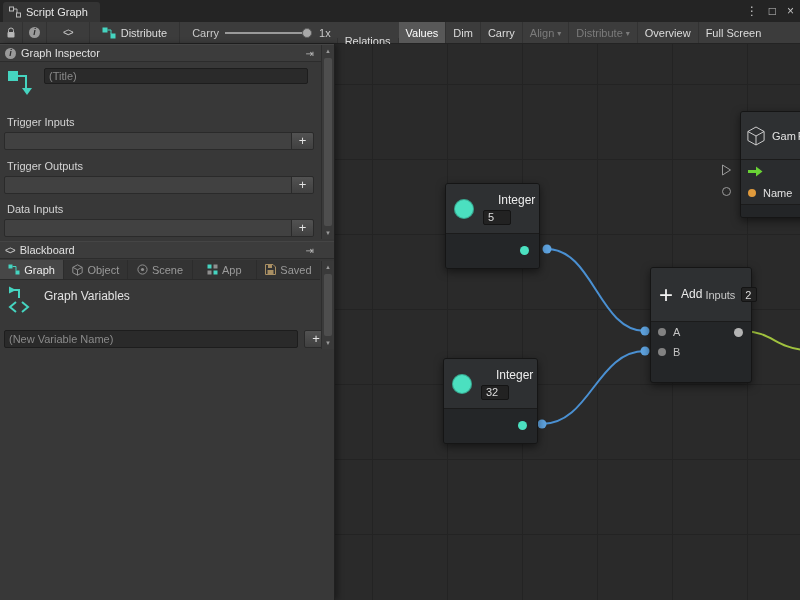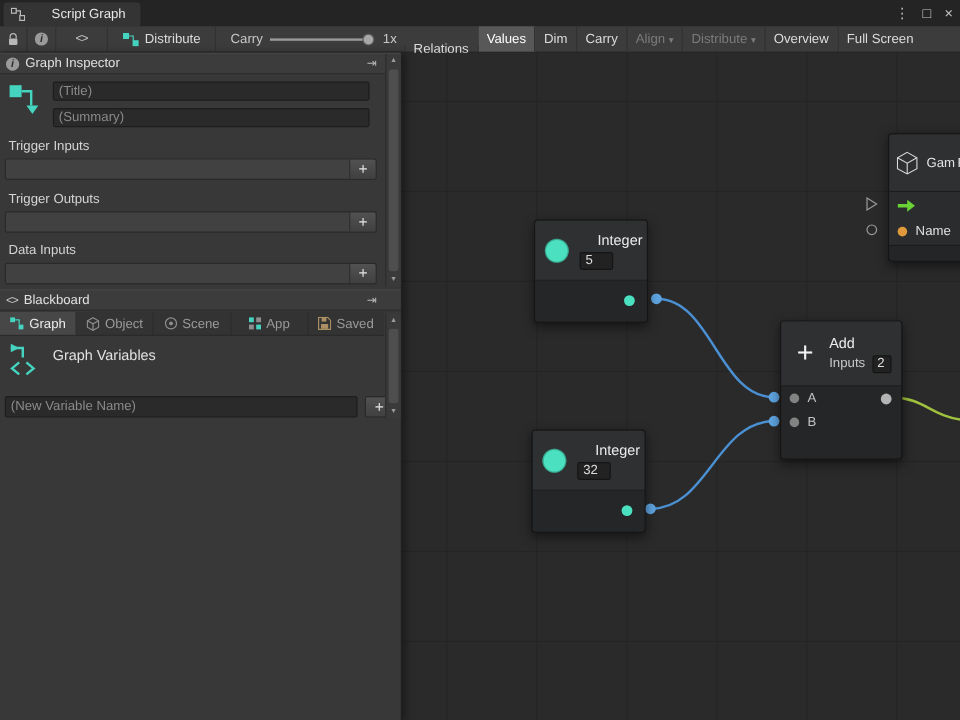--- a/index.html
+++ b/index.html
@@ -3,21 +3,21 @@
 <meta charset="utf-8">
 <style>
   * { margin:0; padding:0; box-sizing:border-box; }
   html,body { width:800px; height:600px; overflow:hidden; background:#383838;
     font-family:"Liberation Sans", sans-serif; font-size:11px; color:#ccc; }
   .stage { position:relative; width:800px; height:600px; }
 
   
   .titlebar { position:absolute; top:0; left:0; right:0; height:22px; background:#242424; }
   .doc-tab { position:absolute; left:3px; top:2px; height:20px; background:#343434;
-    border-radius:3px 3px 0 0; display:flex; align-items:center; gap:22px; padding:0 12px 0 6px;
+    border-radius:3px 3px 0 0; display:flex; align-items:center; gap:5px; padding:0 12px 0 6px;
     color:#e6e6e6; font-size:11px; }
   .win-controls { position:absolute; right:6px; top:0; height:22px; display:flex; align-items:center; gap:11px;
     color:#c4c4c4; font-size:12px; }
   .win-controls span { cursor:default; }
 
   
   .toolbar { position:absolute; top:22px; left:0; right:0; height:22px; background:#3c3c3c;
     border-bottom:1px solid #232323; display:flex; align-items:stretch; }
   .tseg { display:flex; align-items:center; padding:0 6px; border-right:1px solid #323232; }
   .info-dot { width:11px; height:11px; border-radius:50%; background:#9a9a9a; color:#2d2d2d;
@@ -105,21 +105,21 @@
   .lit-value { width:28px; background:#222; border:1px solid #141414; color:#ddd;
     font-size:11px; height:15px; padding:0 4px; border-radius:2px;
     font-family:"Liberation Sans", sans-serif; }
   .lit-body { position:relative; height:34px; background:#242628; border-radius:0 0 2px 2px; }
   .port-dot { position:absolute; border-radius:50%; }
   .p-teal { width:9px; height:9px; background:#4be0c0; right:10px; top:12px; }
 
   .add-header { height:54px; padding:0 8px; gap:8px; }
   .add-plus { color:#f2f2f2; font-size:24px; font-weight:300; width:24px; text-align:center;
     line-height:22px; }
-  .add-col { display:flex; flex-direction:column; gap:3px; }
+  .add-col { display:flex; flex-direction:row; gap:3px; }
   .add-title { color:#ececec; font-size:12px; }
   .add-inputs-row { display:flex; align-items:center; gap:6px; color:#c9c9c9; }
   .add-inputs-val { width:16px; background:#222; border:1px solid #141414; color:#ddd;
     font-size:11px; height:15px; padding:0 3px; border-radius:2px;
     font-family:"Liberation Sans", sans-serif; }
   .add-body { position:relative; height:60px; padding-top:0; }
   .port-row { display:flex; align-items:center; gap:7px; height:20px; padding-left:7px;
     color:#c4c4c4; }
   .p-gray { width:8px; height:8px; border-radius:50%; background:#828282; flex:0 0 auto; }
   .p-out { width:9px; height:9px; background:#b4b4b4; right:8px; top:60px; }
@@ -220,21 +220,20 @@
       <span class="spacer"></span>
       <span class="dock-icon">⇥</span>
     </div>
 
     <svg class="insp-icon" width="30" height="30" viewBox="0 0 30 30">
       <rect x="2" y="3" width="10" height="10" fill="#45d4c0"></rect>
       <path d="M12 8 H20 V20" fill="none" stroke="#45d4c0" stroke-width="2"></path>
       <path d="M16 20 L26 20 L21 27 Z" fill="#45d4c0"></path>
     </svg>
     <input class="field f-title" placeholder="(Title)" style="">
-    <input class="field f-summary" placeholder="(Summary)" style="">
 
     <span class="sec-label" style="top:72px;">Trigger Inputs</span>
     <div class="list-strip" style="top:88px;">
       <div class="plus-btn">+</div>
     </div>
 
     <span class="sec-label" style="top:116px;">Trigger Outputs</span>
     <div class="list-strip" style="top:132px;">
       <div class="plus-btn">+</div>
     </div>

